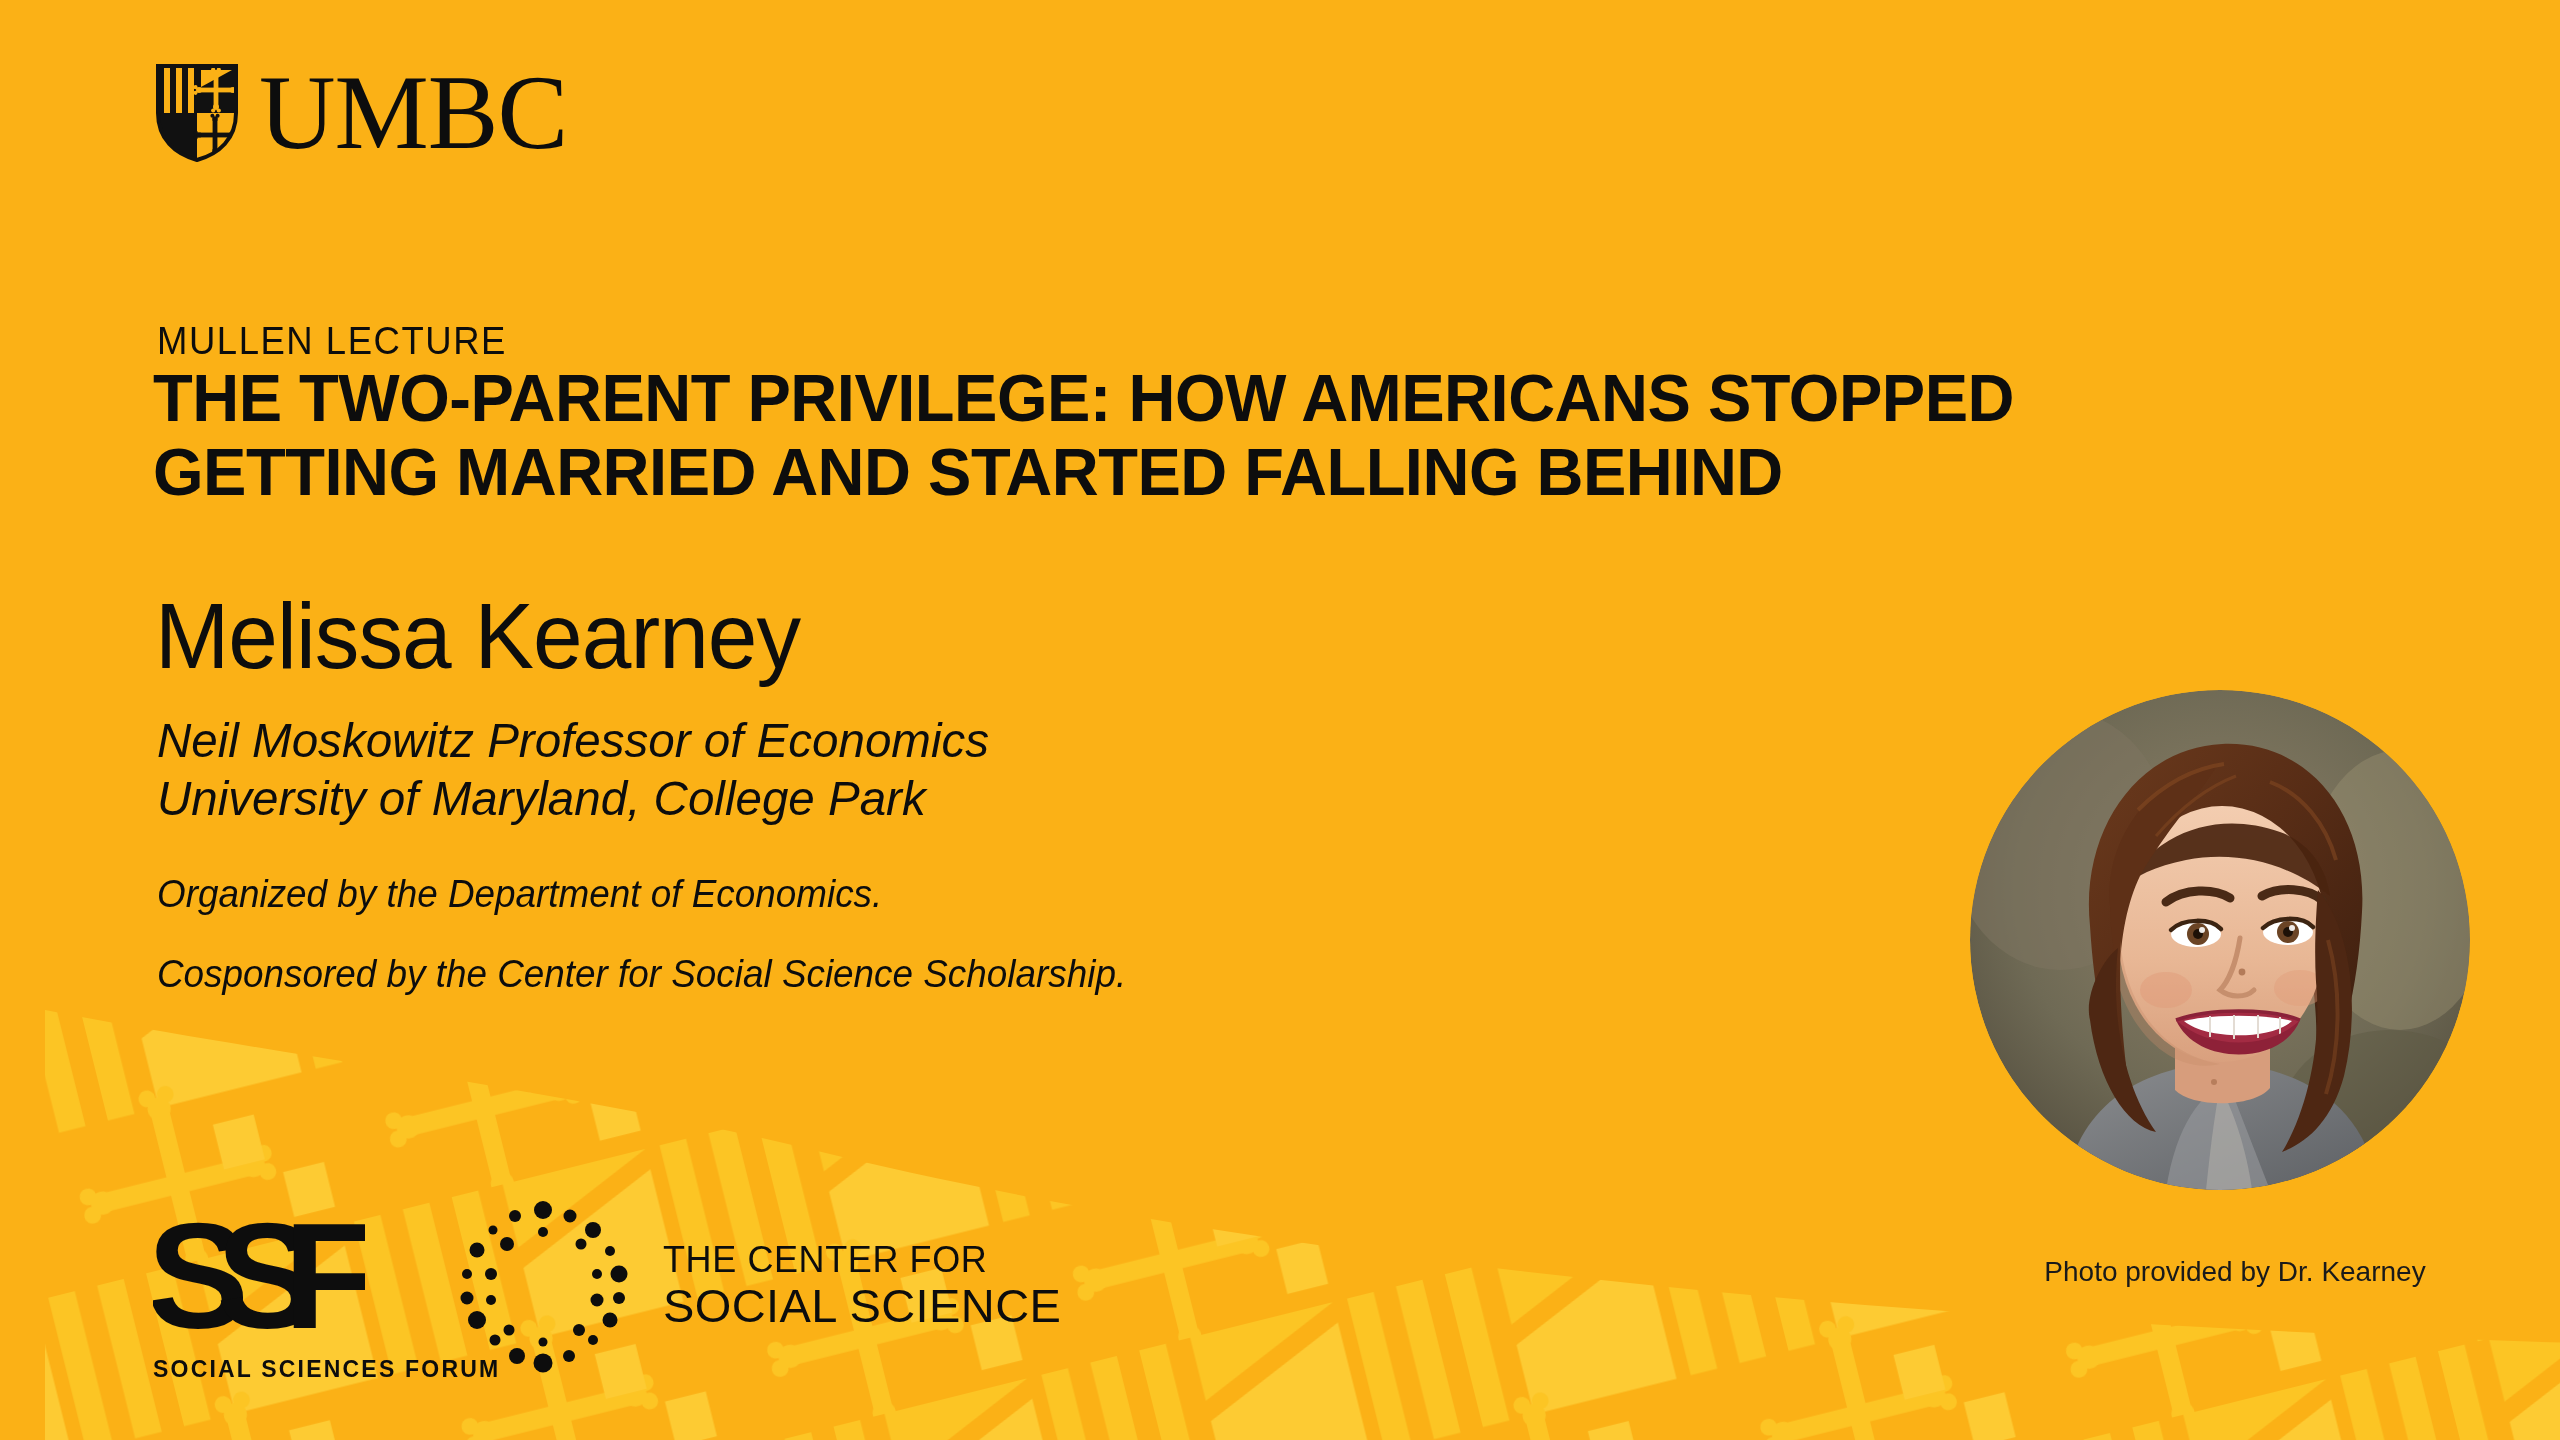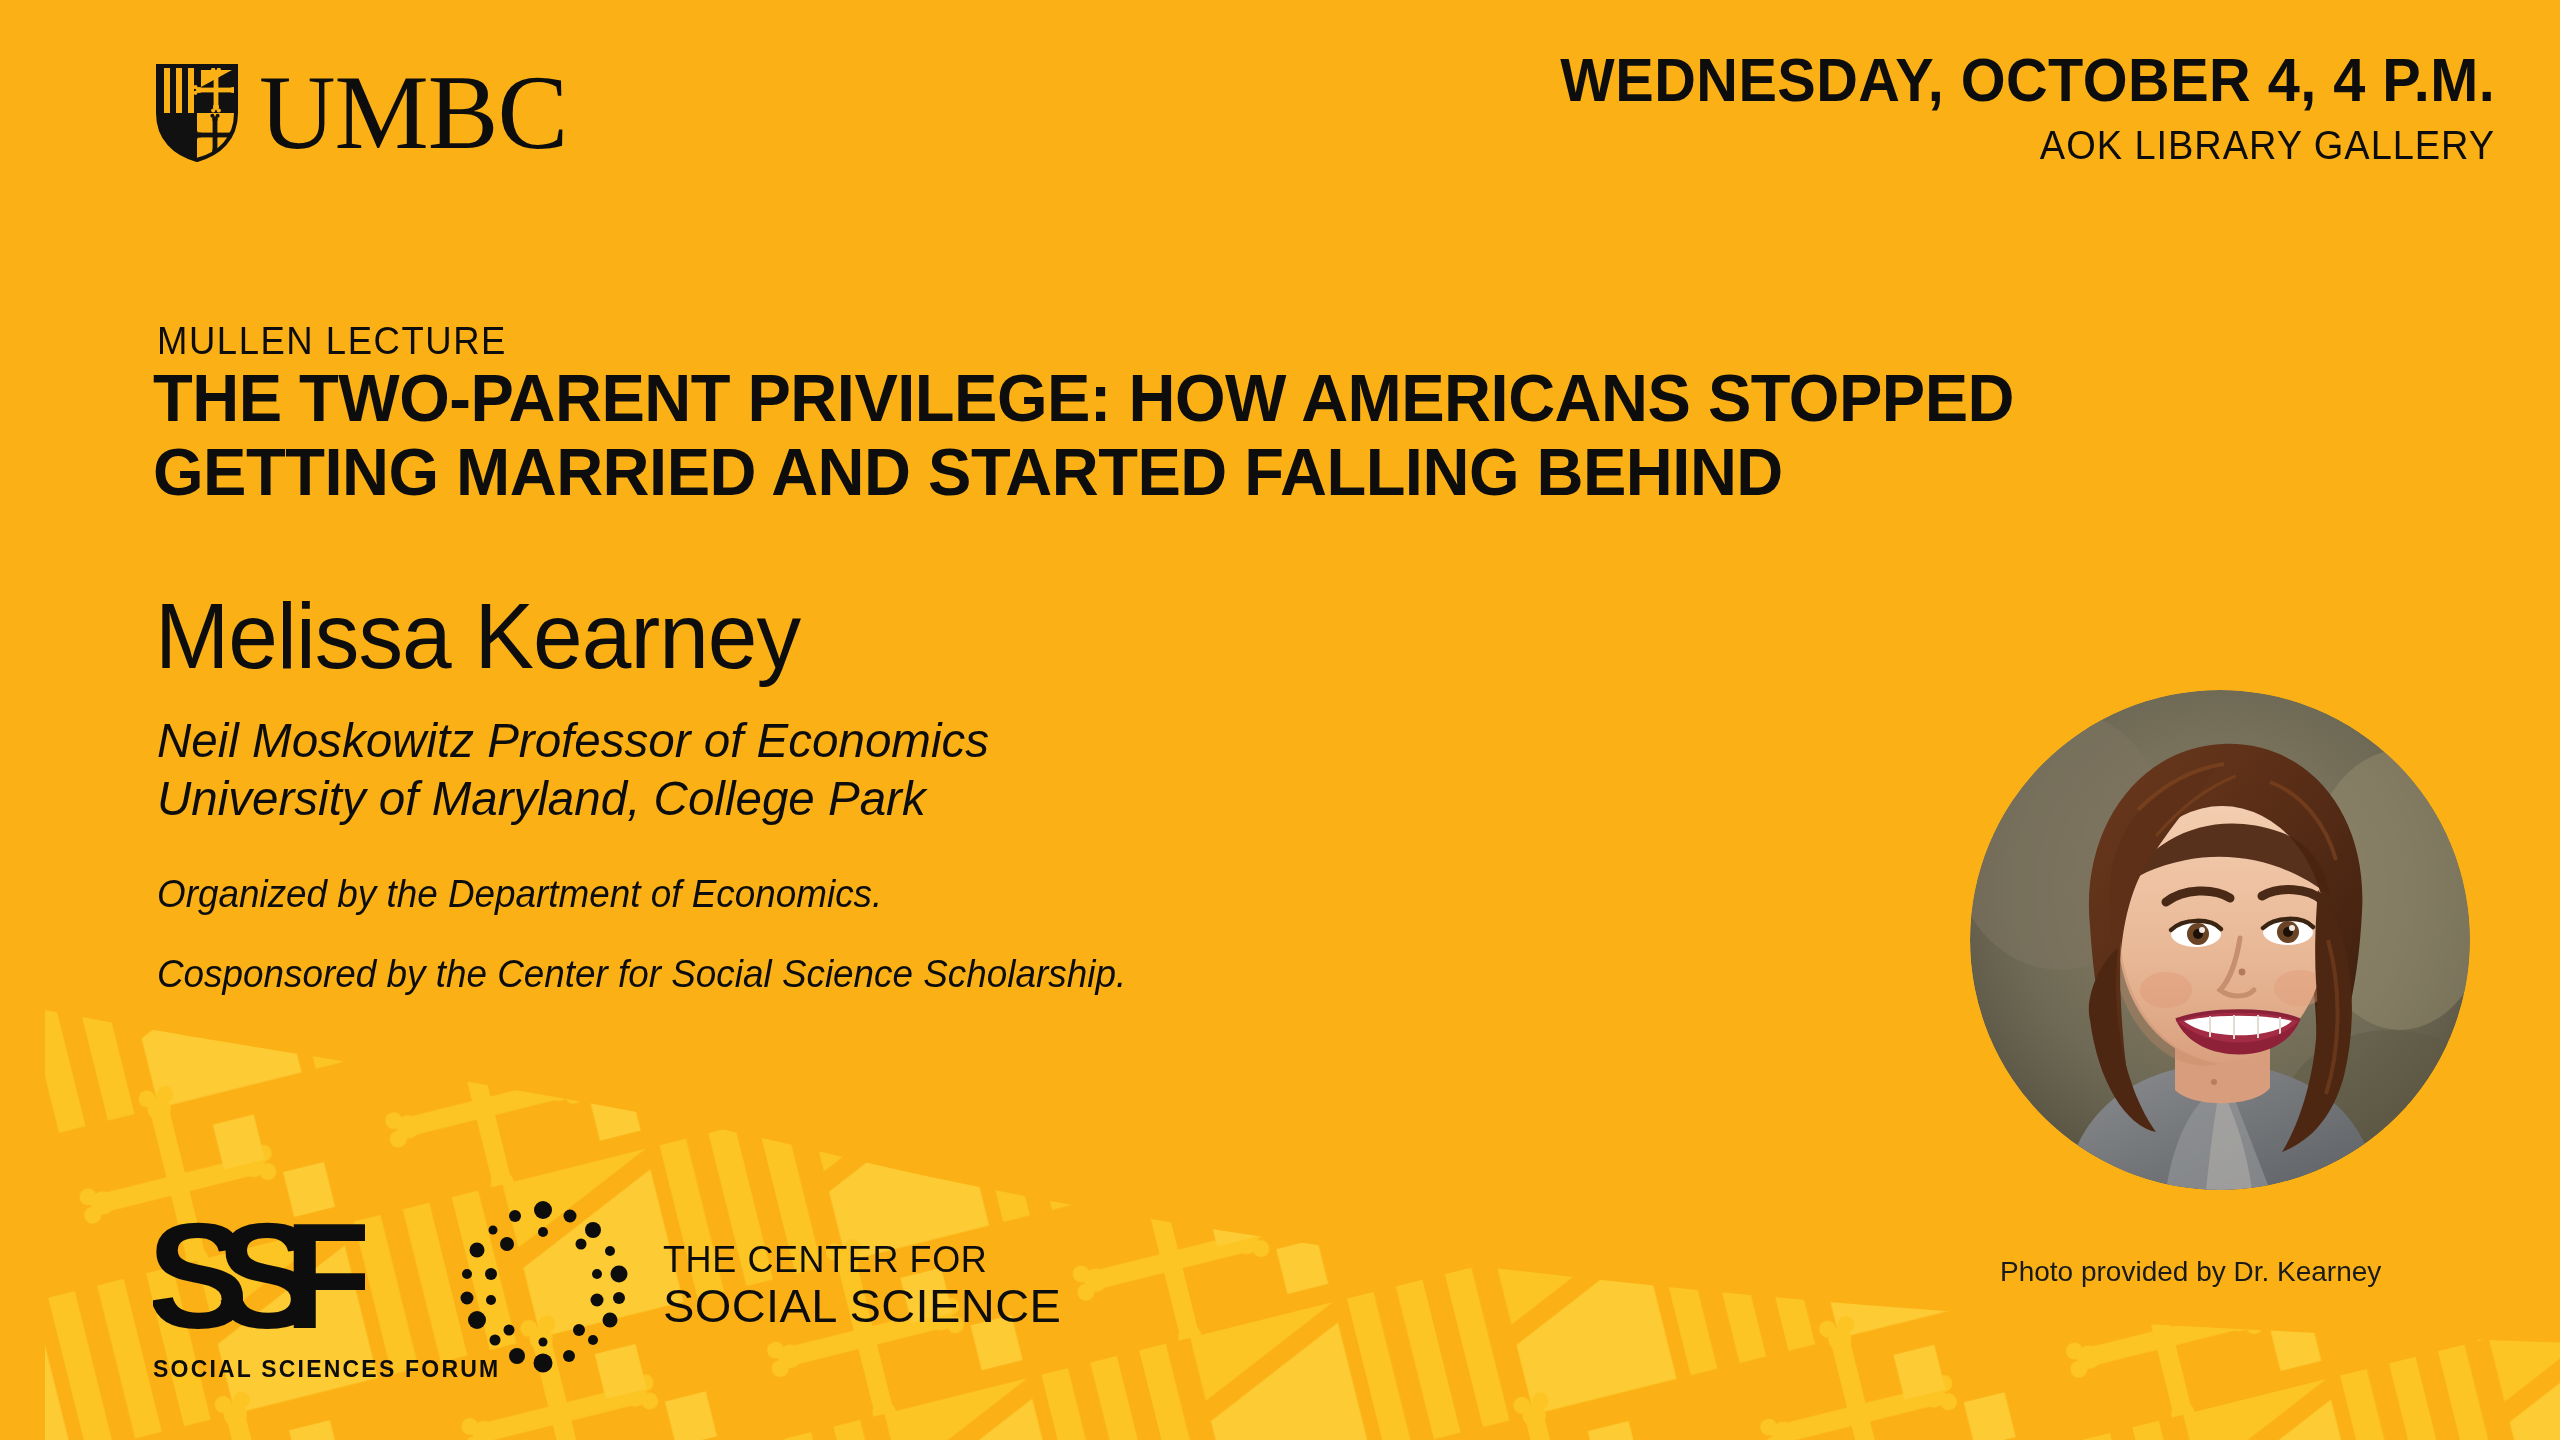--- a/index.html
+++ b/index.html
@@ -110,21 +110,21 @@
   
   .portrait-wrap{
     position:absolute;left:1925px;top:690px;
     width:500px;height:500px;
     border-radius:50%;
     overflow:hidden;
   }
   .portrait-svg{width:500px;height:500px;display:block;}
   .photo-credit{
     position:absolute;left:1955px;top:1256px;
-    width:470px;text-align:left;
+    width:470px;text-align:center;
     font-size:28px;font-weight:400;color:#1a1a1a;
     white-space:nowrap;
   }
 
   
   .ssf-logo{
     position:absolute;left:108px;top:1200px;
     width:240px;
   }
   .ssf-mark{display:block;width:212px;height:150px;}
@@ -251,24 +251,20 @@
           <circle cx="16" cy="0" r="2.8"></circle>
             <circle cx="19.2" cy="-2.6" r="2"></circle>
             <circle cx="19.2" cy="2.6" r="2"></circle>
         </g>
       </g>
       <path d="M5,5 L83,5 L83,52 C83,78 66,93 44,99 C22,93 5,78 5,52 Z" fill="none" stroke="#111" stroke-width="4"></path>
     </svg>
     <div class="umbc-word">UMBC</div>
   </div>
 
-  <div class="header-right">
-    <div class="ev-date">WEDNESDAY, OCTOBER 4, 4 P.M.</div>
-    <div class="ev-venue">AOK LIBRARY GALLERY</div>
-  </div>
 
   <div class="eyebrow">MULLEN LECTURE</div>
 
   <div class="lecture-title">
     <span class="tl">THE TWO-PARENT PRIVILEGE: HOW AMERICANS STOPPED</span>
     <span class="tl">GETTING MARRIED AND STARTED FALLING BEHIND</span>
   </div>
 
   <div class="speaker-name">Melissa Kearney</div>
 

